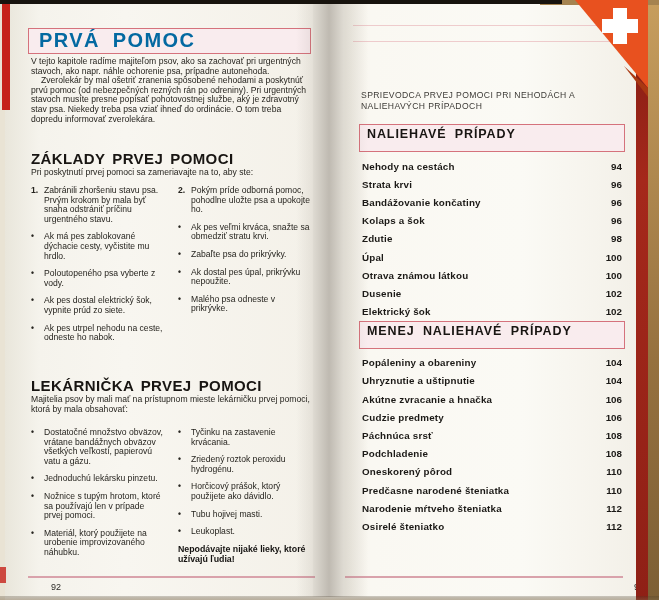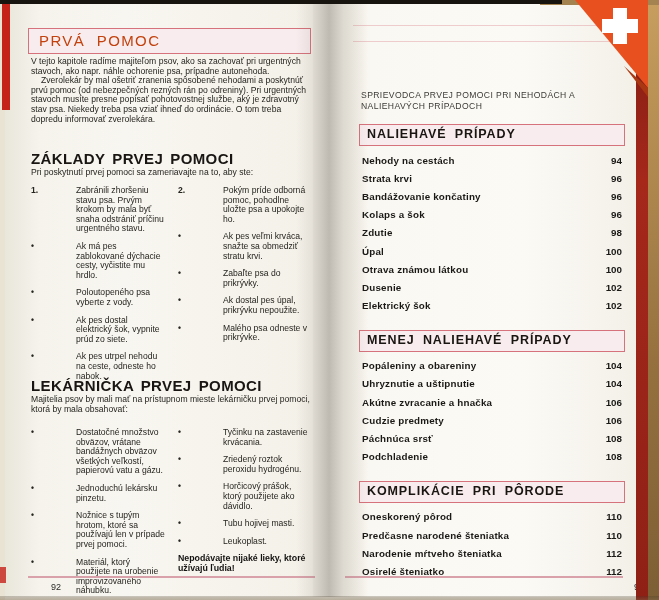--- a/index.html
+++ b/index.html
@@ -25,52 +25,52 @@
   .gutter{position:absolute;left:296px;top:3px;width:72px;height:594px;z-index:3;pointer-events:none;
     background:linear-gradient(90deg,rgba(0,0,0,0) 0,rgba(100,90,78,.10) 22%,rgba(80,70,60,.30) 46%,rgba(100,90,78,.12) 66%,rgba(0,0,0,0) 100%);}
 
   
   .corner{position:absolute;left:560px;top:0;z-index:5;}
   .body-txt{font-size:8.6px;line-height:9.6px;color:#26241f;}
 
   
   .chapter-box{position:absolute;left:23px;top:25px;width:283px;height:26px;box-sizing:border-box;
     background:var(--box-fill,#f9ecee);border:1.5px solid var(--box-border,#d5727c);}
-  .chapter-box .title{font-size:15px;font-weight:normal;letter-spacing:1.4px;word-spacing:6px;line-height:23px;padding-left:10px;color:#c2410c;}
+  .chapter-box .title{font-size:20px;font-weight:bold;letter-spacing:1.4px;word-spacing:6px;line-height:23px;padding-left:10px;color:#0369a1;}
   .intro{position:absolute;left:26px;top:54px;width:280px;}
   .intro p{margin:0;}
   .intro p + p{text-indent:10px;}
   .sec-heading{position:absolute;left:26px;font-size:15px;font-weight:bold;letter-spacing:.4px;word-spacing:2.5px;color:#181512;}
   .h-basics{top:147px;}
   .h-kit{top:374px;}
   .lead{position:absolute;left:26px;width:282px;}
   .lead-basics{top:165px;}
   .lead-kit{top:392px;}
   .cols{position:absolute;left:26px;width:282px;display:flex;gap:13px;}
   .cols-basics{top:183px;}
   .cols-kit{top:425px;}
   .col{width:134px;flex:none;}
   .li{display:flex;margin:0 0 8px 0;}
   .li-marker{flex:none;width:13px;font-weight:bold;font-size:8.6px;line-height:9.6px;color:#26241f;}
-  .li-text{flex:1;margin-left:32px;}
+  .li-text{flex:1;}
   .kit-note{margin-top:5px;font-weight:bold;font-size:8.8px;line-height:9.8px;color:#141210;}
   .rule{position:absolute;height:2px;background:var(--footer-rule,#d9a2ab);}
   .rule-left{left:23px;top:573px;width:287px;}
   .rule-right{left:0px;top:573px;width:278px;}
   .pagenum{position:absolute;top:579px;font-size:9px;color:#2b2a26;padding-left:21px;}
   .pagenum-left{left:25px;}
   .pagenum-right{left:14px;width:264px;text-align:right;}
 
   
   .show-line{position:absolute;left:8px;width:272px;height:1px;background:rgba(223,148,158,.45);}
   .show-line.l1{top:22px;} .show-line.l2{top:38px;}
   .guide{position:absolute;left:16px;top:87px;width:218px;font-size:8.6px;line-height:11px;letter-spacing:.4px;color:#3c3a36;}
   .toc{position:absolute;left:14px;top:121px;width:266px;}
-  .toc-box{height:22px;box-sizing:border-box;background:var(--box-fill,#f9ecee);border:1.5px solid var(--box-border,#d5727c);margin:0 0 5px 0;}
-  .toc-box.later{margin-top:15px;}
+  .toc-box{height:28px;box-sizing:border-box;background:var(--box-fill,#f9ecee);border:1.5px solid var(--box-border,#d5727c);margin:0 0 5px 0;}
+  .toc-box.later{margin-top:0;}
   .toc-box .title{font-size:12.5px;font-weight:bold;letter-spacing:.9px;word-spacing:4px;line-height:19px;padding-left:7px;color:#181512;}
   .toc-row{display:flex;align-items:center;height:18.2px;padding:0 3px;}
   .toc-label{flex:1;font-size:9.8px;font-weight:bold;letter-spacing:.2px;color:#1b1916;}
   .toc-page{flex:none;font-size:9.8px;font-weight:bold;color:#1b1916;}
 </style>
 </head>
 <body>
 
 <div class="screen">
 
@@ -295,23 +295,20 @@
     <span class="toc-label">Páchnúca srsť</span>
     <span class="toc-page">108</span>
   </div>
 
   <div class="toc-row">
     <span class="toc-label">Podchladenie</span>
     <span class="toc-page">108</span>
   </div>
 </div>
 
-      <div class="toc-box later">
-        <div class="title">KOMPLIKÁCIE PRI PÔRODE</div>
-      </div>
       <div>
   <div class="toc-row">
     <span class="toc-label">Oneskorený pôrod</span>
     <span class="toc-page">110</span>
   </div>
 
   <div class="toc-row">
     <span class="toc-label">Predčasne narodené šteniatka</span>
     <span class="toc-page">110</span>
   </div>

